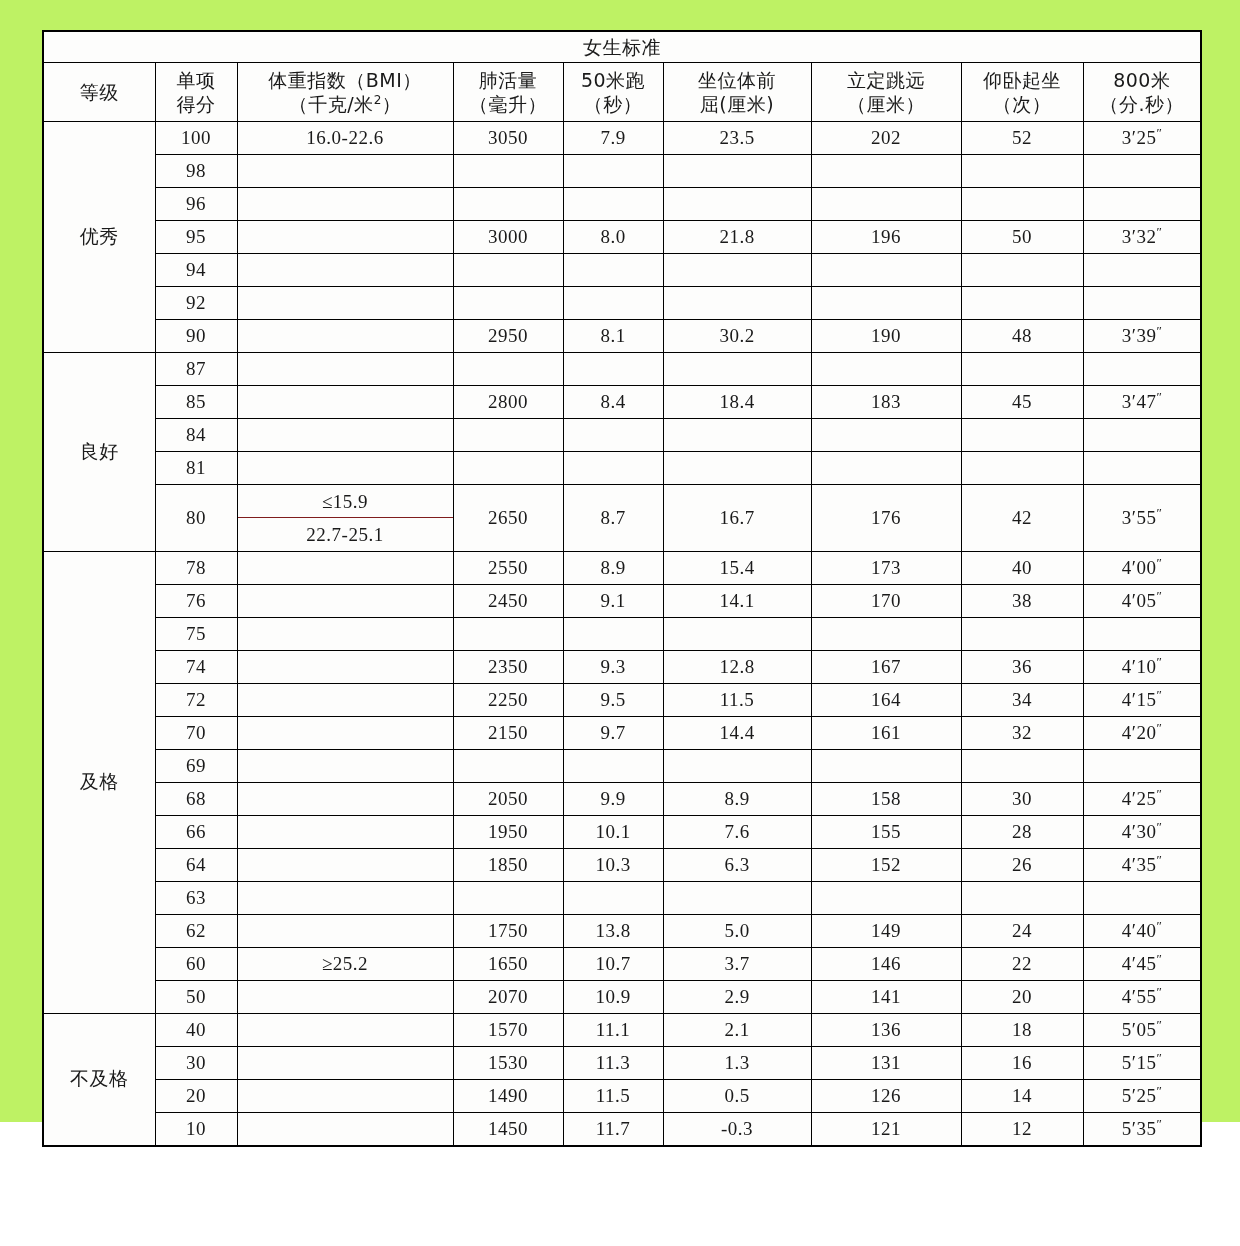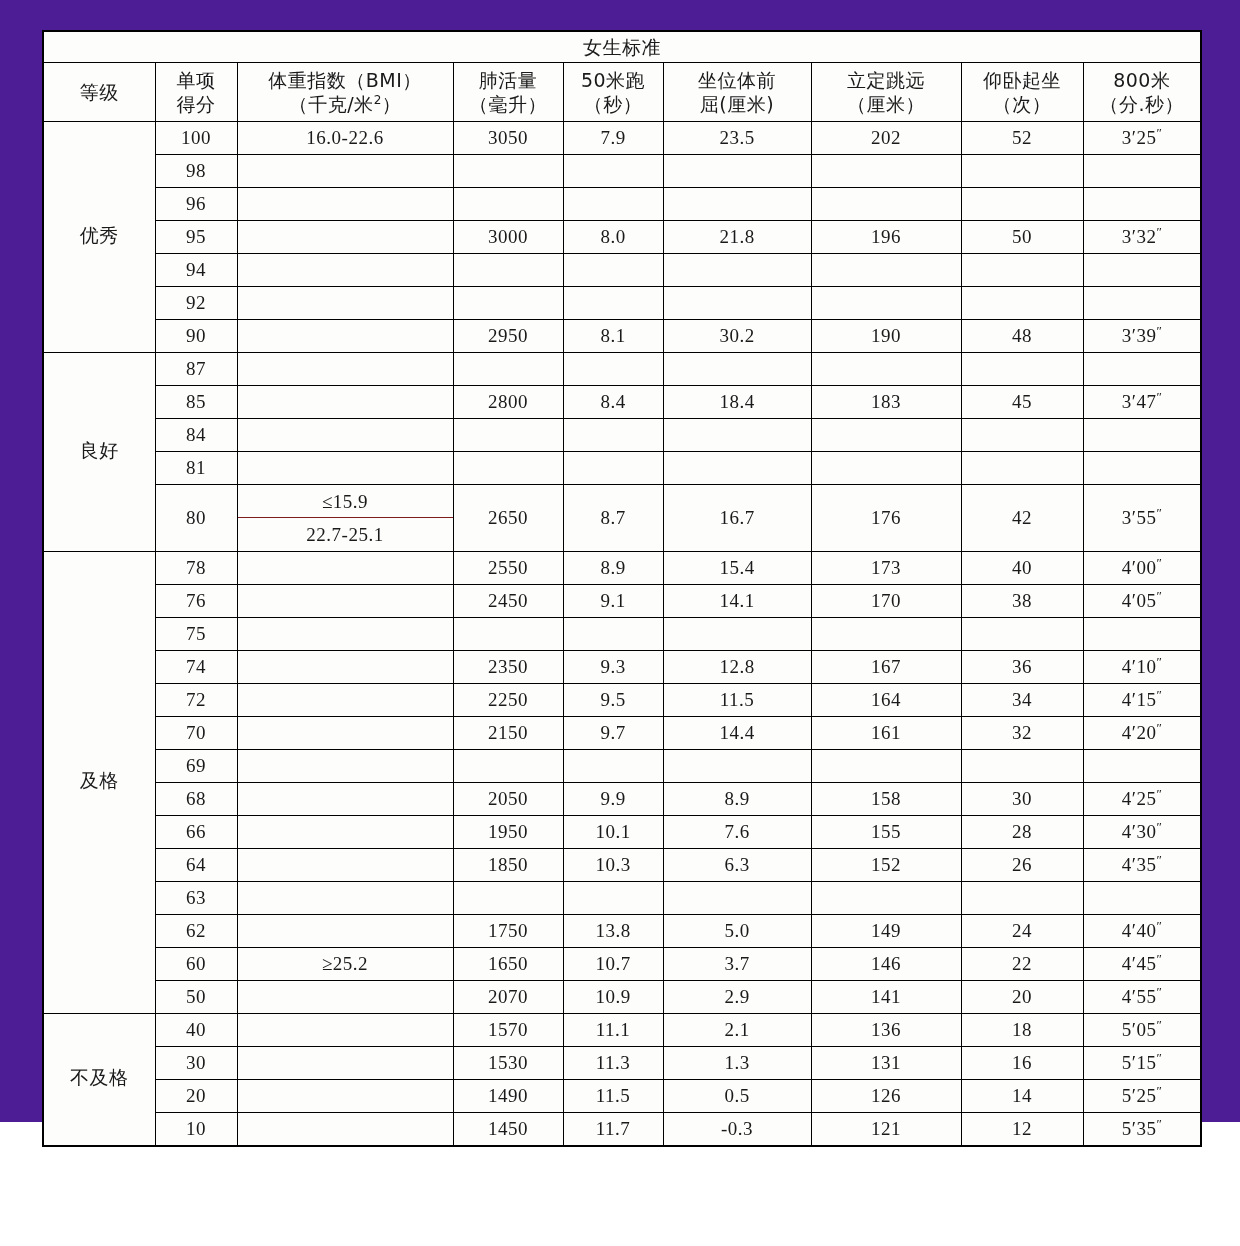--- a/index.html
+++ b/index.html
@@ -11,21 +11,21 @@
     width: 1240px;
     height: 1246px;
     font-family: "Liberation Serif", "DejaVu Serif", serif;
     color: #1a1a1a;
     overflow: hidden;
   }
   #sheet {
     position: relative;
     width: 1240px;
     height: 1122px;
-    background: #4c1d95;
+    background: #bef264;
     box-sizing: border-box;
     padding: 30px 40px 30px 42px;
   }
   table.std {
     border-collapse: collapse;
     width: 1158px;
     table-layout: fixed;
     background: #fdfdfc;
   }
   table.std td, table.std th {
@@ -52,21 +52,21 @@
   .hdr-cell {
     height: 58px;
     font-size: 19px;
     font-family: "DejaVu Sans", "Liberation Sans", sans-serif;
     line-height: 1.32;
     letter-spacing: 0px;
   }
   .hdr-cell .l1, .hdr-cell .l2 { display: block; white-space: nowrap; }
   .grade-cell {
     font-size: 21px;
-    font-family: Liberation Mono, monospace;
+    font-family: Liberation Sans, sans-serif;
     letter-spacing: 2px;
     margin-left: 36px;
   }
   .data-row td { height: 32px; }
   .score-cell { font-size: 19px; }
   .num-cell { font-size: 19px; }
   .bmi-cell { font-size: 19px; }
   .split-cell {
     padding: 0;
     vertical-align: middle;

